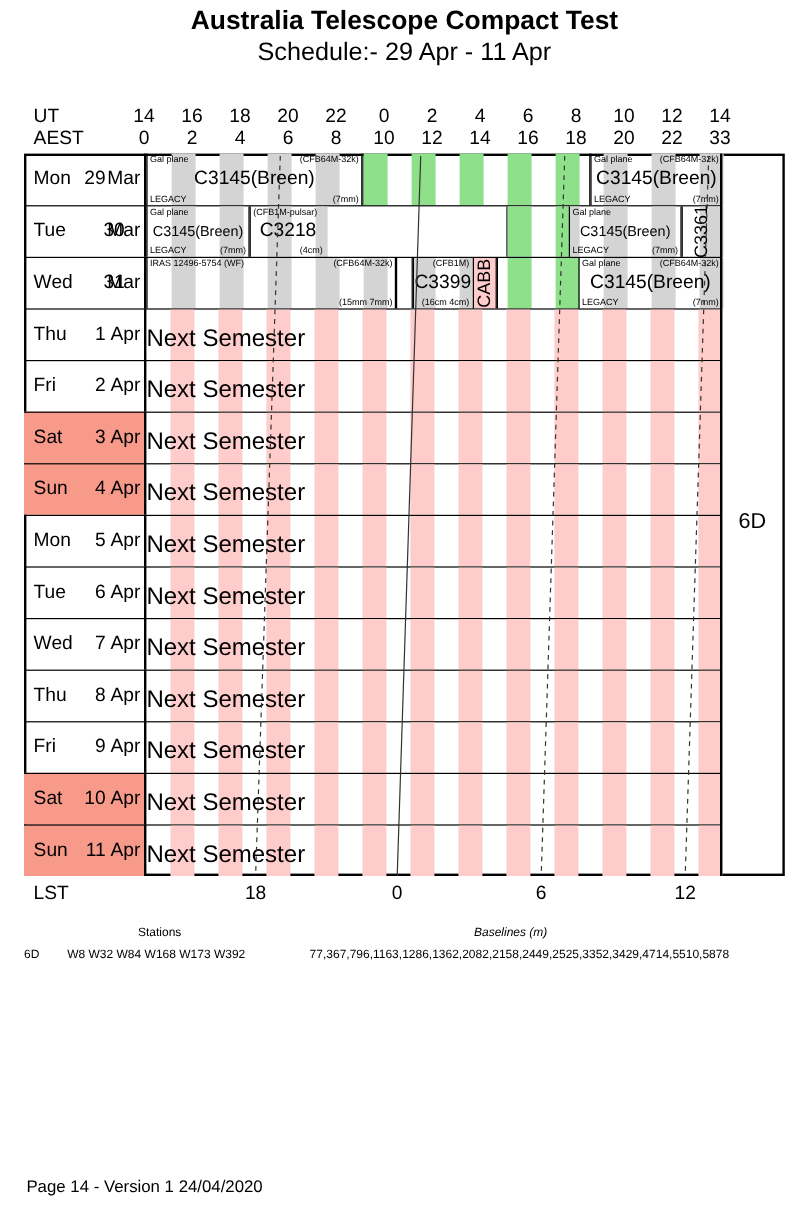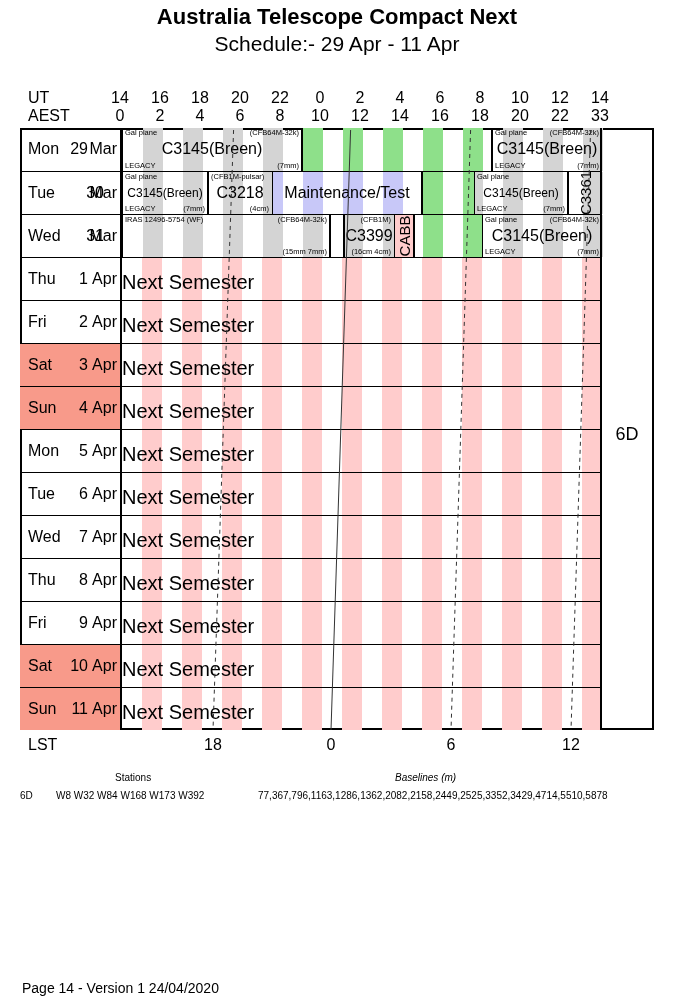--- a/index.html
+++ b/index.html
@@ -19,21 +19,21 @@
   .big{position:absolute;font-size:16px;white-space:nowrap;}
   .ns{position:absolute;left:0;width:100%;text-align:left;top:13px;font-size:20px;}
   #cfgcol{left:600px;top:128px;width:54px;height:602px;border-left:2px solid #000;box-sizing:border-box;}
   #cfg{left:600px;width:54px;top:424px;text-align:center;font-size:18px;}
   .lst{font-size:16px;top:736px;width:30px;text-align:center;}
   .info{font-size:10px;}
 </style>
 </head>
 <body>
 
-<div class="abs" id="title">Australia Telescope Compact Next</div>
+<div class="abs" id="title">Australia Telescope Compact Test</div>
 <div class="abs" id="subtitle">Schedule:- 29 Apr - 11 Apr</div>
 
 <div class="abs axlbl" style="left:28px;top:89px;">UT</div>
 <div class="abs axlbl" style="left:28px;top:107px;">AEST</div>
 <div id="ticks">
     <div class="abs tick" style="left: 105px; top: 89px;">14</div>
     <div class="abs tick" style="left: 105px; top: 107px;">0</div>
     <div class="abs tick" style="left: 145px; top: 89px;">16</div>
     <div class="abs tick" style="left: 145px; top: 107px;">2</div>
     <div class="abs tick" style="left: 185px; top: 89px;">18</div>
@@ -111,27 +111,20 @@
         <div class="small" style="right: 2px; bottom: 1px;">(7mm)</div>
         <div class="big" style="left: 0px; width: 100%; text-align: center; top: 14px; font-size: 12px;">C3145(Breen)</div>
       </div>
       <div class="blk" style="left: 86px; width: 64px;">
         <div class="stripe" style="left: 14px; width: 20px; background: rgb(212, 212, 212);"></div>
         <div class="stripe" style="left: 54px; width: 10px; background: rgb(212, 212, 212);"></div>
         <div class="small" style="left: 2px; top: 0px;">(CFB1M-pulsar)</div>
         <div class="small" style="right: 2px; bottom: 1px;">(4cm)</div>
         <div class="big" style="left: 0px; width: 100%; text-align: center; top: 12px;">C3218</div>
       </div>
-      <div class="blk" style="left: 150px; width: 150px;">
-        <div class="stripe" style="left: 0px; width: 10px; background: rgb(200, 200, 248);"></div>
-        <div class="stripe" style="left: 30px; width: 20px; background: rgb(200, 200, 248);"></div>
-        <div class="stripe" style="left: 70px; width: 20px; background: rgb(200, 200, 248);"></div>
-        <div class="stripe" style="left: 110px; width: 20px; background: rgb(200, 200, 248);"></div>
-        <div class="big" style="left: 0px; width: 100%; text-align: center; top: 12px;">Maintenance/Test</div>
-      </div>
       <div class="blk" style="left: 300px; width: 52px;">
         <div class="stripe" style="left: 0px; width: 20px; background: rgb(142, 224, 138);"></div>
         <div class="stripe" style="left: 40px; width: 12px; background: rgb(142, 224, 138);"></div>
       </div>
       <div class="blk" style="left: 352px; width: 94px;">
         <div class="stripe" style="left: 0px; width: 8px; background: rgb(212, 212, 212);"></div>
         <div class="stripe" style="left: 28px; width: 20px; background: rgb(212, 212, 212);"></div>
         <div class="stripe" style="left: 68px; width: 20px; background: rgb(212, 212, 212);"></div>
         <div class="small" style="left: 2px; top: 0px;">Gal plane</div>
         <div class="small" style="left: 2px; bottom: 1px;">LEGACY</div>

